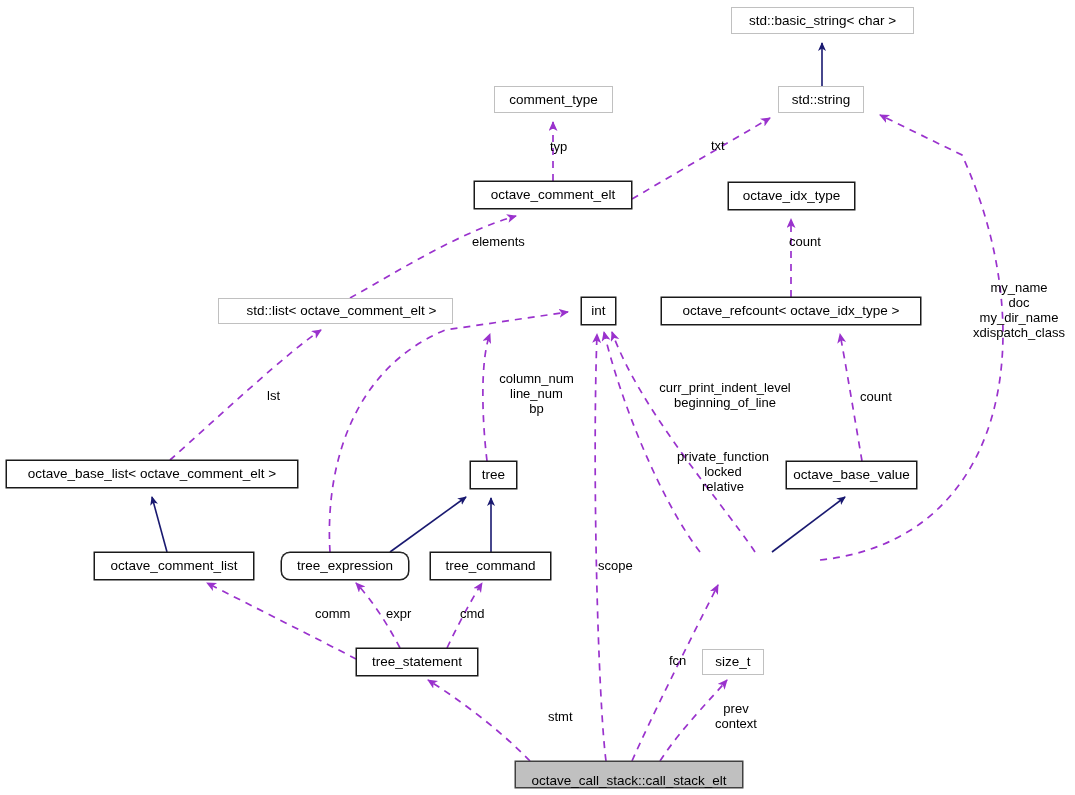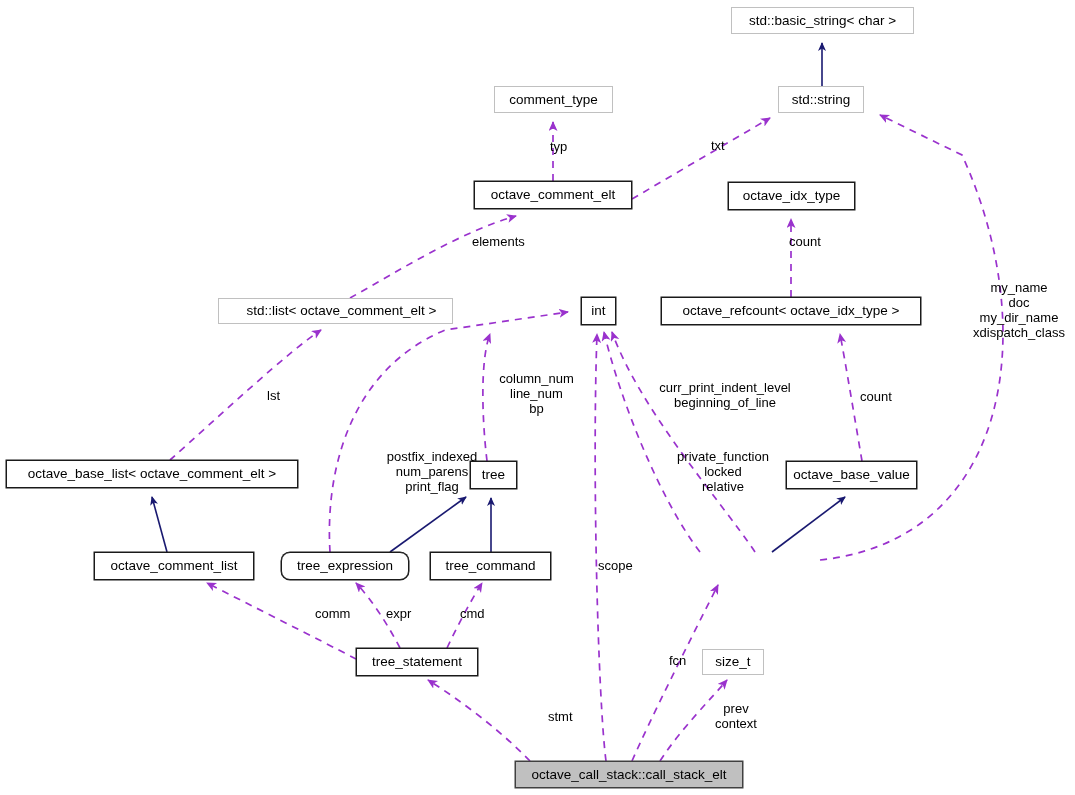--- a/index.html
+++ b/index.html
@@ -170,21 +170,21 @@
 
 
   <div class="node dark" style="left:356px;top:648px;width:122px;height:28px;">
     <span>tree_statement</span>
   </div>
 
   <div class="node light" style="left:702px;top:649px;width:62px;height:26px;">
     <span>size_t</span>
   </div>
 
-  <div class="node focus" style="left:515px;top:761px;width:228px;height:27px;">
+  <div class="node focus" style="left:515px;top:761px;width:228px;height:27px;align-items:flex-end;">
     <span>octave_call_stack::call_stack_elt</span>
   </div>
 
   <div class="edge-label la" style="left:550px;top:139px;">typ</div>
 
   <div class="edge-label la" style="left:711px;top:138px;">txt</div>
 
   <div class="edge-label la" style="left:472px;top:234px;">elements</div>
 
   <div class="edge-label la" style="left:789px;top:234px;">count</div>
@@ -198,23 +198,20 @@
 
   <div class="edge-label" style="left:494px;top:371px;width:85px;">column_num
 line_num
 bp</div>
 
   <div class="edge-label" style="left:600px;top:380px;width:250px;">curr_print_indent_level
 beginning_of_line</div>
 
   <div class="edge-label la" style="left:860px;top:389px;">count</div>
 
-  <div class="edge-label" style="left:378px;top:449px;width:108px;">postfix_indexed
-num_parens
-print_flag</div>
 
   <div class="edge-label" style="left:675px;top:449px;width:96px;">private_function
 locked
 relative</div>
 
   <div class="edge-label la" style="left:315px;top:606px;">comm</div>
 
   <div class="edge-label la" style="left:386px;top:606px;">expr</div>
 
   <div class="edge-label la" style="left:460px;top:606px;">cmd</div>

